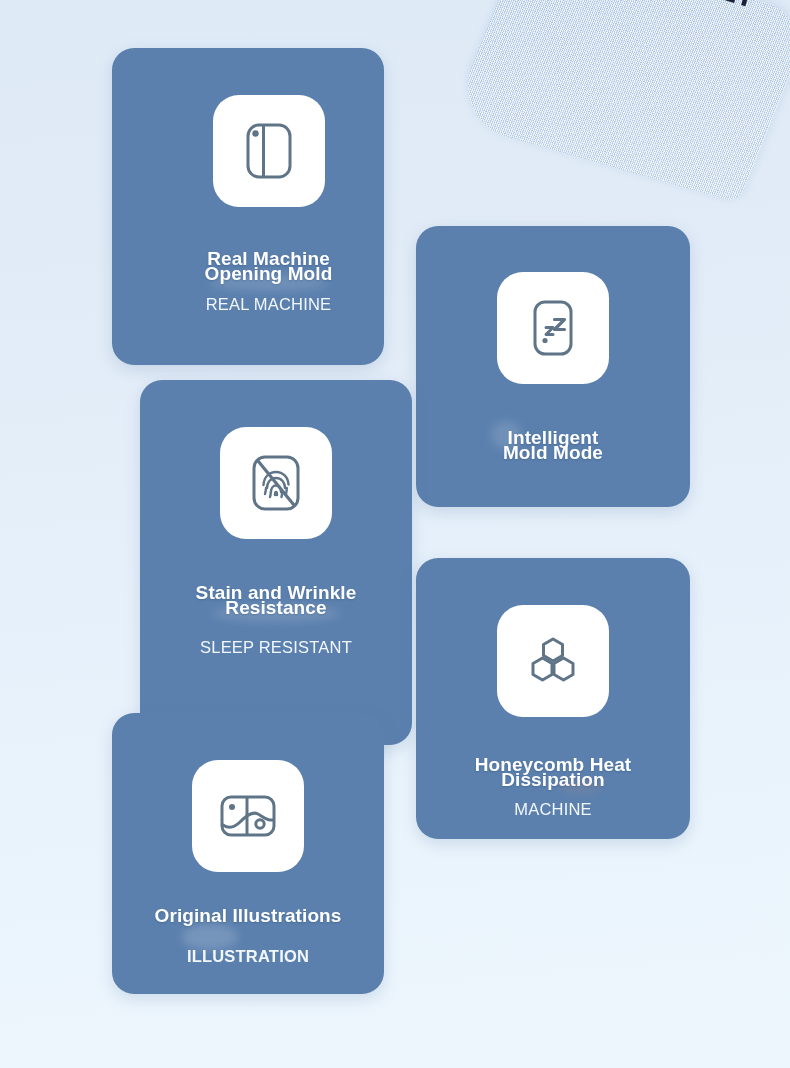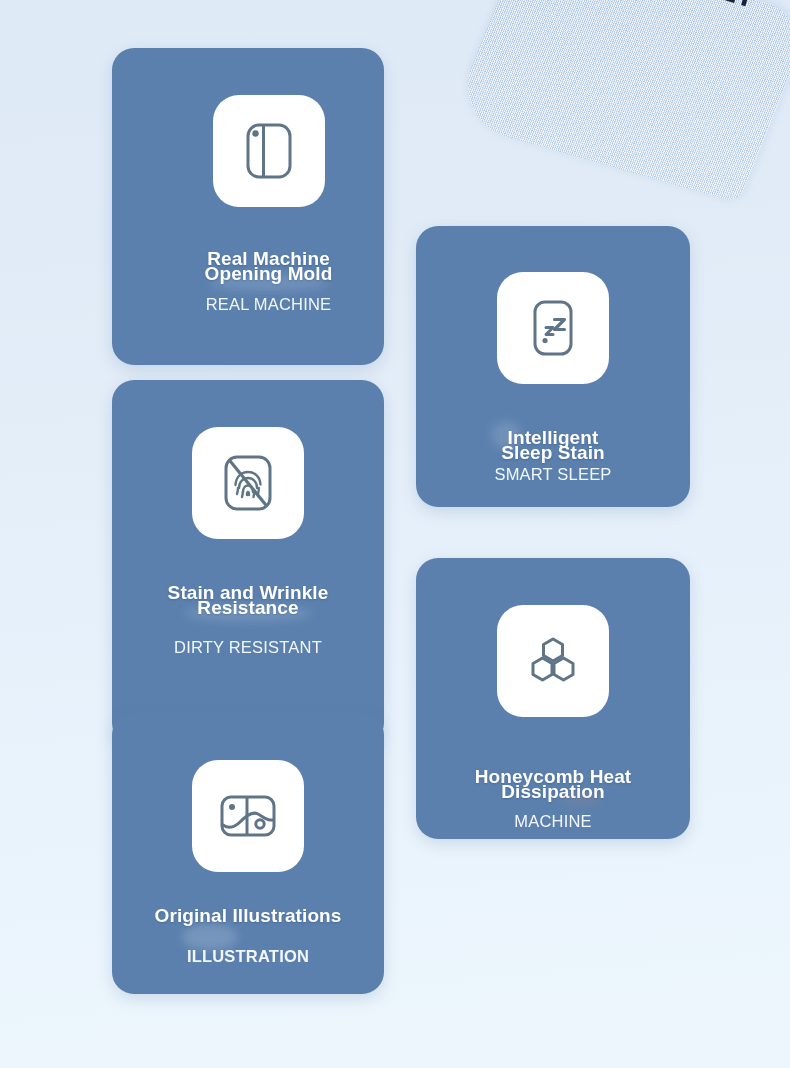--- a/index.html
+++ b/index.html
@@ -76,21 +76,21 @@
     box-shadow: 0 5px 16px rgba(80,115,160,.20);
     display: flex;
     flex-direction: column;
     align-items: center;
   }
   .card-left  { left: 112px; width: 272px; }
   .card-right { left: 416px; width: 274px; }
 
   .card-1 { top: 48px;  height: 317px; padding-left: 41px; }
   .card-2 { top: 226px; height: 281px; }
-  .card-3 { top: 380px; height: 365px; }
+  .card-3 { top: 380px; height: 365px; margin-left: 28px; }
   .card-4 { top: 558px; height: 281px; }
   .card-5 { top: 713px; height: 281px; }
 
   .icon-tile {
     width: 112px;
     height: 112px;
     background: #ffffff;
     border-radius: 26px;
     display: flex;
     align-items: center;
@@ -143,21 +143,21 @@
   .card-2 .card-text { margin-top: 46px; }
   .card-2 .card-sub  { margin-top: 4px; }
   .card-2 .ghost { width: 30px; height: 28px; top: -9px; left: 33%; }
 
   .card-3 .icon-tile { margin-top: 47px; }
   .card-3 .card-text { margin-top: 46px; }
   .card-3 .card-sub  { margin-top: 22px; }
   .card-3 .ghost { width: 128px; height: 17px; top: 20px; }
 
   .card-4 .icon-tile { margin-top: 47px; }
-  .card-4 .card-text { margin-top: 52px; }
+  .card-4 .card-text { margin-top: 40px; }
   .card-4 .card-sub  { margin-top: 12px; }
   .card-4 .ghost { width: 40px; height: 12px; top: 24px; left: 60%;
                    background: rgba(210,150,110,.16); }
 
   .card-5 .icon-tile { margin-top: 47px; }
   .card-5 .card-text { margin-top: 36px; }
   .card-5 .card-sub  { margin-top: 24px; font-weight: bold; }
   .card-5 .ghost { width: 56px; height: 26px; top: 16px; left: 36%;
                    background: rgba(255,255,255,.17); }
 </style>
@@ -192,22 +192,21 @@
     <svg width="62" height="62" viewBox="0 0 62 62" fill="none">
       <rect x="13" y="5" width="36" height="52" rx="10" stroke="#5f7587" stroke-width="3"></rect>
       <path d="M32.5 22.5h10l-10 10h10" stroke="#5f7587" stroke-width="3.2" stroke-linecap="round" stroke-linejoin="round"></path>
       <path d="M24 30.5h7l-7 7h7" stroke="#5f7587" stroke-width="3" stroke-linecap="round" stroke-linejoin="round"></path>
       <circle cx="23" cy="43.5" r="2.6" fill="#5f7587"></circle>
     </svg>
   </div>
   <div class="card-text">
     <div class="ghost"></div>
     <div class="card-title">Intelligent
-Sleep Stain</div>
-    <div class="card-sub">SMART SLEEP</div>
+Mold Mode</div>
   </div>
 </div>
 
 <div class="card card-left card-3">
   <div class="icon-tile">
     <svg width="62" height="62" viewBox="0 0 62 62" fill="none">
       <rect x="9" y="5" width="44" height="52" rx="11" stroke="#5f7587" stroke-width="3"></rect>
       <g stroke="#5f7587" stroke-width="2.4" stroke-linecap="round" fill="none">
         <path d="M22 36c0-6 4-10 9-10s9 4 9 10"></path>
         <path d="M26 40c0-4 2.2-6.5 5-6.5s5 2.5 5 6.5"></path>
@@ -218,21 +217,21 @@
         <path d="M25 45c.6-2 .8-3.5.8-5"></path>
         <path d="M36.5 45c.5-2 .7-3.5.7-5"></path>
       </g>
       <line x1="13.5" y1="9.5" x2="48.5" y2="52.5" stroke="#5f7587" stroke-width="3.2" stroke-linecap="round"></line>
     </svg>
   </div>
   <div class="card-text">
     <div class="ghost"></div>
     <div class="card-title">Stain and Wrinkle
 Resistance</div>
-    <div class="card-sub">DIRTY RESISTANT</div>
+    <div class="card-sub">SLEEP RESISTANT</div>
   </div>
 </div>
 
 <div class="card card-right card-4">
   <div class="icon-tile">
     <svg width="62" height="62" viewBox="0 0 62 62" fill="none">
       <g stroke="#5f7587" stroke-width="3" stroke-linejoin="round" fill="none">
         <path d="M31 9l9.5 5.5v11L31 31l-9.5-5.5v-11z"></path>
         <path d="M20.5 28l9.5 5.5v11L20.5 50 11 44.5v-11z"></path>
         <path d="M41.5 28L51 33.5v11L41.5 50 32 44.5v-11z"></path>

